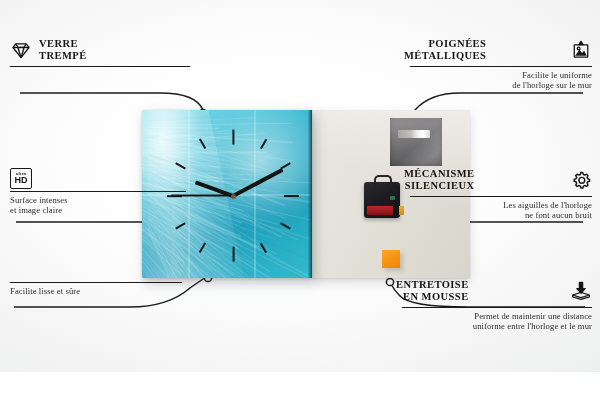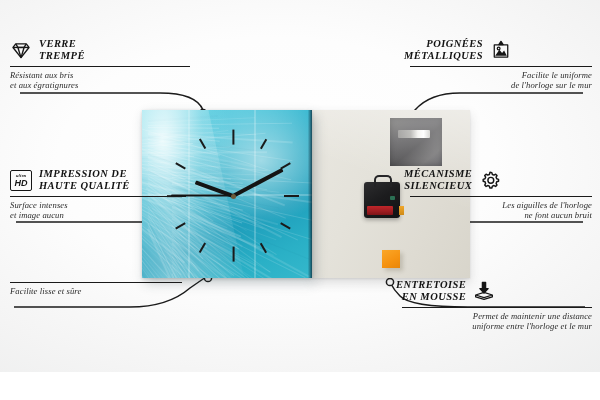--- a/index.html
+++ b/index.html
@@ -6,21 +6,20 @@
   body{
     width:600px;height:400px;overflow:hidden;
     font-family:"Liberation Serif",serif;
     background:#ffffff;
   }
   #stage{
     position:relative;width:600px;height:372px;
     background:
       radial-gradient(ellipse 520px 300px at 46% 44%, #ffffff 0%, #fdfdfd 42%, #f4f4f4 74%, #eceded 100%);
     overflow:hidden;
-    font-style:italic;
   }
   
   #wires{position:absolute;left:0;top:0;width:600px;height:400px;}
 
   
   .product{position:absolute;}
   #panel-back{
     left:312px;top:110px;width:158px;height:168px;
     background:linear-gradient(118deg,#e9e7e0 0%,#e4e2da 38%,#dedbd2 72%,#d8d5cb 100%);
     box-shadow:0 5px 10px rgba(60,60,60,.17), 0 1px 2px rgba(0,0,0,.10);
@@ -97,21 +96,21 @@
   .tick{position:absolute;background:#1a1a1a;transform-origin:50% 50%;}
   
   #hand-hour,#hand-min,#hand-sec{position:absolute;background:#141414;transform-origin:0% 50%;border-radius:1px;}
   #hand-cap{position:absolute;width:5px;height:5px;border-radius:50%;background:#6b5a3a;}
 
   
   .callout{position:absolute;width:188px;}
   .callout.left{left:10px;text-align:left;}
   .callout.right{right:8px;text-align:right;}
   .co-head{display:flex;align-items:center;gap:7px;}
-  .callout.right .co-head{justify-content:flex-start;}
+  .callout.right .co-head{justify-content:space-between;}
   .co-title{
     font-weight:bold;font-size:10.5px;letter-spacing:.45px;
     color:#131313;line-height:12.4px;text-transform:uppercase;
   }
   .co-rule{height:1px;background:#1a1a1a;margin:3px 0 3px 0;}
   .co-sub{
     font-size:8.6px;color:#2b2b2b;line-height:10.4px;letter-spacing:.1px;
   }
   .ico{flex:0 0 auto;width:22px;height:20px;display:block;}
   .ico svg{display:block;}
@@ -345,43 +344,35 @@
               <path d="M8.6,8.2 L15.4,8.2"></path>
           </g>
         </svg>
       </span>
       <span class="co-title">
         <span>VERRE</span><br>
         <span>TREMPÉ</span>
       </span>
     </div>
     <div class="co-rule" style="width:180px;"></div>
-    <div class="co-sub">
-      <span>Résistant aux bris</span><br>
-      <span>et aux égratignures</span>
-    </div>
   </div>
 
   <div class="callout left" style="top:168px;">
     <div class="co-head">
       <span class="ico">
         <span class="hd-box">
           <span class="hd-ultra">ultra</span>
           <span class="hd-hd">HD</span>
         </span>
       </span>
-      <span class="co-title">
-        <span>IMPRESSION DE</span><br>
-        <span>HAUTE QUALITÉ</span>
-      </span>
     </div>
     <div class="co-rule" style="width:176px;"></div>
     <div class="co-sub">
       <span>Surface intenses</span><br>
-      <span>et image aucun</span>
+      <span>et image claire</span>
     </div>
   </div>
 
   <div class="callout left" style="top:279px;">
     <div class="co-rule" style="width:172px;"></div>
     <div class="co-sub">
       <span>Facilite lisse et sûre</span>
     </div>
   </div>
 

